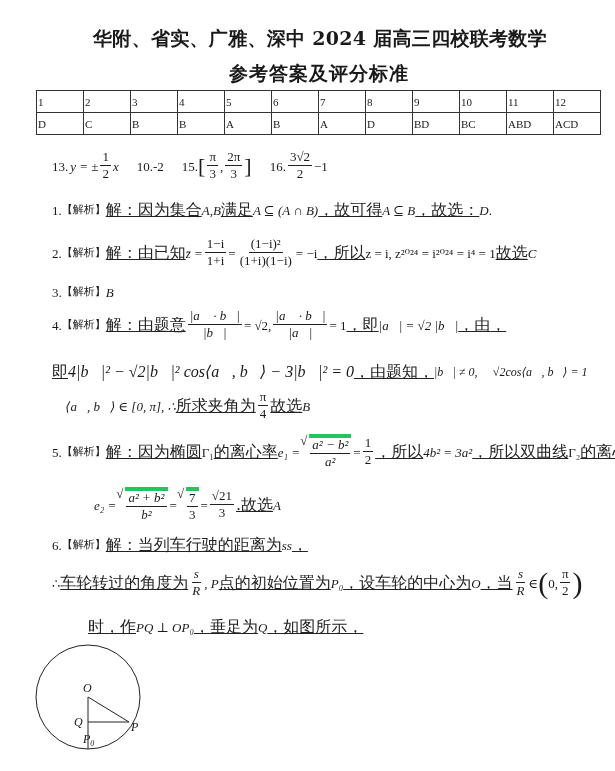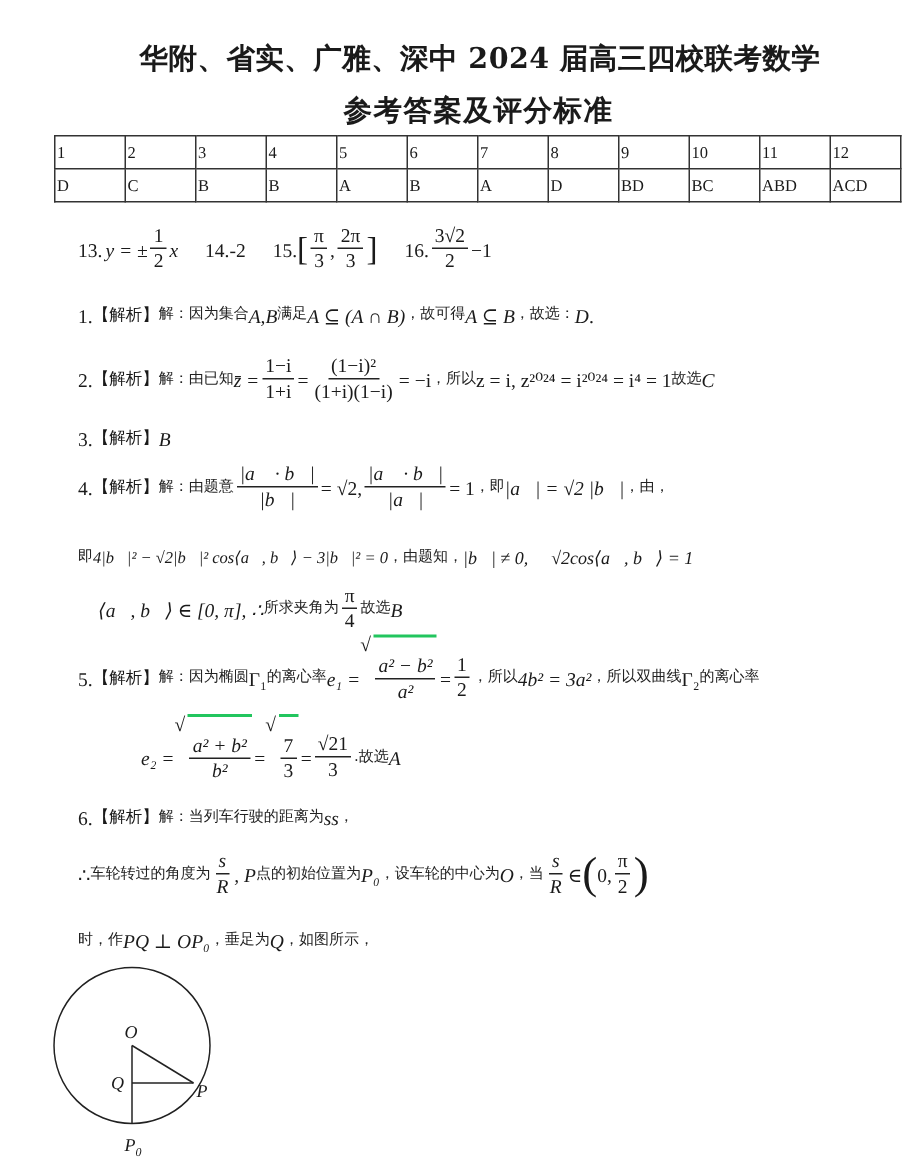--- a/index.html
+++ b/index.html
@@ -28,23 +28,23 @@
   .line { left:52px; font-size:11.5px; white-space:nowrap; line-height:1; display:flex; align-items:center; }
   .m { font-family:"Liberation Serif","DejaVu Serif",serif; font-style:italic; font-size:13px; }
   .r { font-family:"Liberation Serif","DejaVu Serif",serif; font-size:13px; }
   .frac { display:inline-flex; flex-direction:column; align-items:center; vertical-align:middle; margin:0 2px;
           font-family:"Liberation Serif","DejaVu Serif",serif; font-size:13px; }
   .frac .num { padding:0 2px; border-bottom:1px solid #222; line-height:1.15; }
   .frac .den { padding:0 2px; line-height:1.2; }
   .big { font-size:22px; font-family:"Liberation Serif","DejaVu Serif",serif; font-weight:300; line-height:1; }
   .sqrt { display:inline-flex; align-items:stretch; }
   .sqrt .rad { font-size:13px; }
-  .sqrt .body { border-top:2px solid #22c55e; padding:12px 1px; }
-  .tag { font-family:Liberation Serif, serif; font-size:11px;text-align:center; }
-  .cn { font-family:"DejaVu Sans","Liberation Sans",sans-serif; font-size:10px; color:#222; }
+  .sqrt .body { border-top:4px solid #22c55e; padding:0 1px; }
+  .tag { font-family:Liberation Mono, monospace; font-size:11px;text-align:center; }
+  .cn { font-family:"DejaVu Sans","Liberation Sans",sans-serif; font-size:16px; color:#222;text-decoration:underline; }
   sup, sub { font-size:8px; }
   .gap { display:inline-block; width:18px; }
 </style>
 </head>
 <body>
 
 <div class="abs title">华附、省实、广雅、深中 2024 届高三四校联考数学</div>
 <div class="abs subtitle">参考答案及评分标准</div>
 
 <table class="ans">
@@ -82,21 +82,21 @@
 
 <div class="abs line" style="top:148px;height:36px;">
   <span class="r">13.</span>
   <span class="m" style="margin-left:2px;">y = ±</span>
   <span class="frac">
     <span class="num">1</span>
     <span class="den">2</span>
   </span>
   <span class="m">x</span>
   <span class="gap"></span>
-  <span class="r">14.</span>
+  <span class="r">10.</span>
   <span class="r">-2</span>
   <span class="gap"></span>
   <span class="r">15.</span>
   <span class="big">[</span>
   <span class="frac">
     <span class="num">π</span>
     <span class="den">3</span>
   </span>
   <span class="r">,</span>
   <span class="frac">
@@ -169,21 +169,21 @@
   </span>
   <span class="r">= 1</span>
   <span class="cn">，即</span>
   <span class="m">|a⃗| = √2 |b⃗|</span>
   <span class="cn">，由</span>
   <span class="cn">，</span>
 </div>
 
 <div class="abs line" style="top:362px;height:20px;">
   <span class="cn">即</span>
-  <span class="m" style="font-size:11px;text-align:center;">4|b⃗|² − √2|b⃗|² cos⟨a⃗, b⃗⟩ − 3|b⃗|² = 0</span>
+  <span class="m" style="font-size:16px;text-align:center;">4|b⃗|² − √2|b⃗|² cos⟨a⃗, b⃗⟩ − 3|b⃗|² = 0</span>
   <span class="cn">，由题知，</span>
   <span class="m" style="font-size:12px;">|b⃗| ≠ 0, ∴ √2cos⟨a⃗, b⃗⟩ = 1</span>
 </div>
 
 <div class="abs line" style="top:388px;height:36px;">
   <span class="m">∵ ⟨a⃗, b⃗⟩ ∈ [0, π], ∴</span>
   <span class="cn">所求夹角为</span>
   <span class="frac">
     <span class="num">π</span>
     <span class="den">4</span>
@@ -273,32 +273,32 @@
   <span class="r">∈</span>
   <span class="big" style="font-size:30px;">(</span>
   <span class="r">0,</span>
   <span class="frac">
     <span class="num">π</span>
     <span class="den">2</span>
   </span>
   <span class="big" style="font-size:30px;">)</span>
 </div>
 
-<div class="abs line" style="top:617px;height:20px;">
+<div class="abs line" style="top:617px;height:20px;margin-left:36px;">
   <span class="cn">时，作</span>
   <span class="m">PQ ⊥ OP₀</span>
   <span class="cn">，垂足为</span>
   <span class="m">Q</span>
   <span class="cn">，如图所示，</span>
 </div>
 
 <div class="abs" style="left:30px;top:640px;width:150px;height:131px;">
   <svg width="150" height="131" viewBox="0 0 150 131">
     <circle cx="58" cy="57" r="52" fill="none" stroke="#222" stroke-width="1"></circle>
     <line x1="58" y1="57" x2="58" y2="109" stroke="#222" stroke-width="1"></line>
     <line x1="58" y1="57" x2="99" y2="82" stroke="#222" stroke-width="1"></line>
     <line x1="58" y1="82" x2="99" y2="82" stroke="#222" stroke-width="1"></line>
   </svg>
   <span class="abs m" style="left:53px;top:41px;font-size:12px;">O</span>
   <span class="abs m" style="left:44px;top:75px;font-size:12px;">Q</span>
   <span class="abs m" style="left:101px;top:80px;font-size:12px;">P</span>
-  <span class="abs m" style="left:53px;top:116px;font-size:12px;"><span>P</span><sub>0</sub></span>
+  <span class="abs m" style="left:53px;top:92px;font-size:12px;"><span>P</span><sub>0</sub></span>
 </div>
 
 </body></html>

